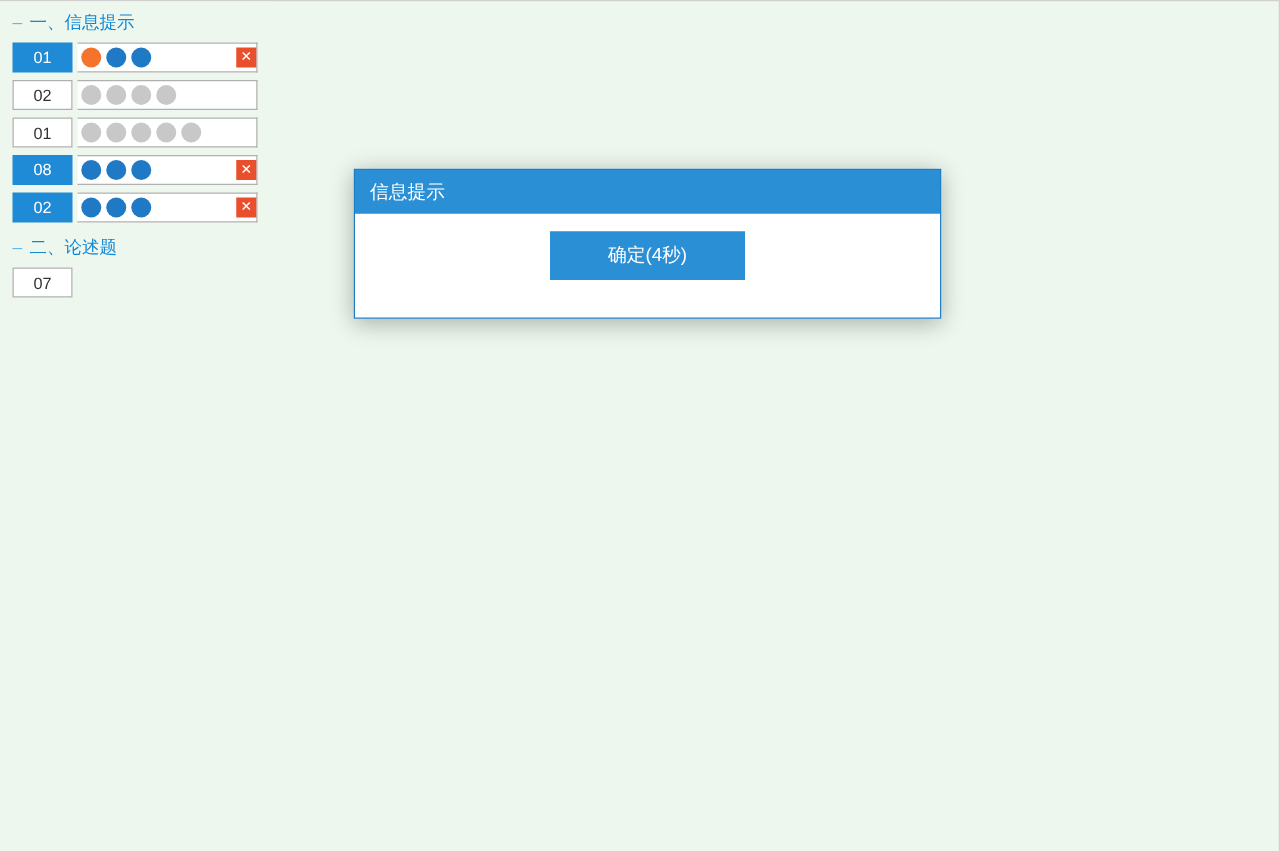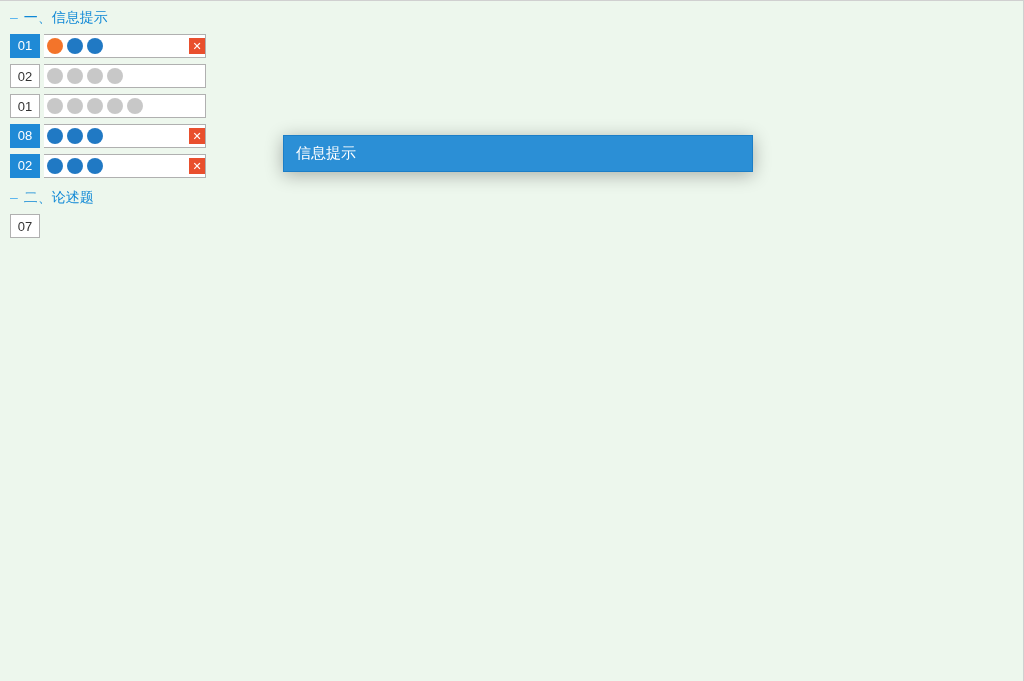--- a/index.html
+++ b/index.html
@@ -2,21 +2,21 @@
 <html><head>
   <meta charset="utf-8">
   <style>
     * { margin: 0; padding: 0; box-sizing: border-box; font-family: "Microsoft YaHei", SimSun, sans-serif; }
     body { background: #EDF7ED; width: 1024px; height: 681px; overflow: hidden; position: relative; border-right: 1px solid #d0d0d0; border-top: 1px solid #d0d0d0; }
     
     aside.sidebar { width: 216px; height: 681px; background: #EDF7ED; float: left; padding: 8px 10px; border: none; }
     .section-title { color: #0F88D6; font-size: 14px; margin-bottom: 6px; }
     .dash { color:#5fb7ef; margin-right:2px; }
     .q-row { display: flex; align-items: center; margin-bottom: 4px; height: 26px; }
-    .q-num { width: 30px; height: 24px; line-height: 24px; text-align: center; font-size: 13px; }
+    .q-num { width: 48px; height: 24px; line-height: 24px; text-align: center; font-size: 13px; }
     .q-num.sel { background: #1F8AD6; color: #fff; }
     .q-num.un { background: #fff; color: #333; border: 1px solid #b0b0b0; }
     .dots { display: flex; gap: 4px; margin-left: 4px; padding:0 3px; height:24px; align-items:center; background:#fff; border:1px solid #b0b0b0; border-left:none; flex:1; }
     .dot { width: 16px; height: 16px; border-radius: 50%; }
     .dot.b { background: #2079C4; }
     .dot.o { background: #F3742A; }
     .dot.g { background: #c8c8c8; }
     .xicon { color: #fff; background: #E94F2D; font-size: 11px; width:16px; height:16px; line-height:16px; text-align:center; margin-left:auto; margin-right:-3px;}
     
     .overlay { position: absolute; inset: 0; z-index: 100; border-radius: 19px; }
@@ -83,14 +83,17 @@
     </div>
   <div class="section-title" style="margin-top:10px"><span class="dash">–</span> <span>二、论述题</span></div>
   <div class="q-row">
     <div class="q-num un">07</div>
   </div>
 </aside>
 
 <div class="overlay">
   <div class="modal">
     <div class="modal-header">信息提示</div>
+    <div class="modal-footer">
+      <button class="confirm-btn">确定(4秒)</button>
+    </div>
   </div>
 </div>
 
 </body></html>

